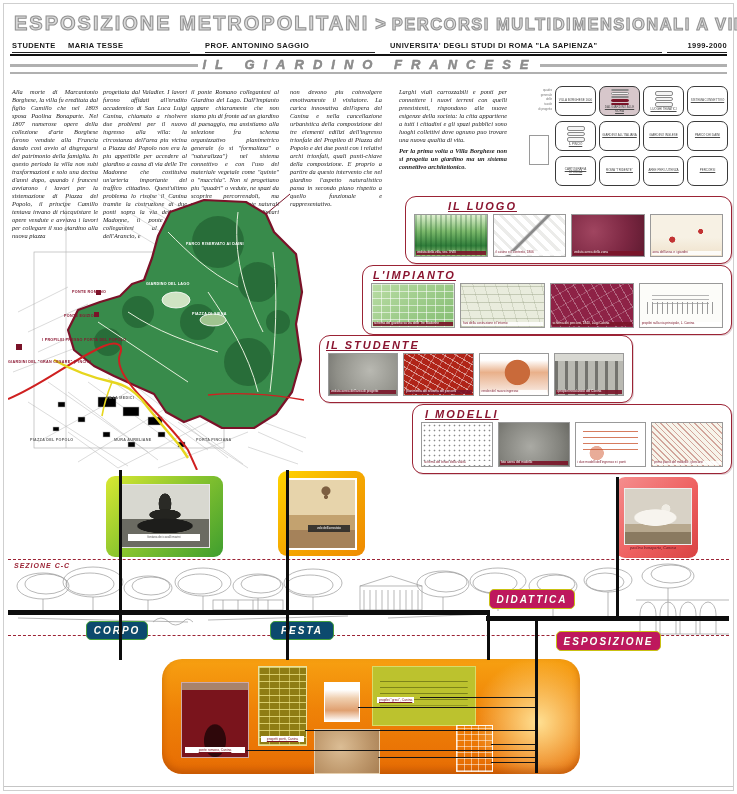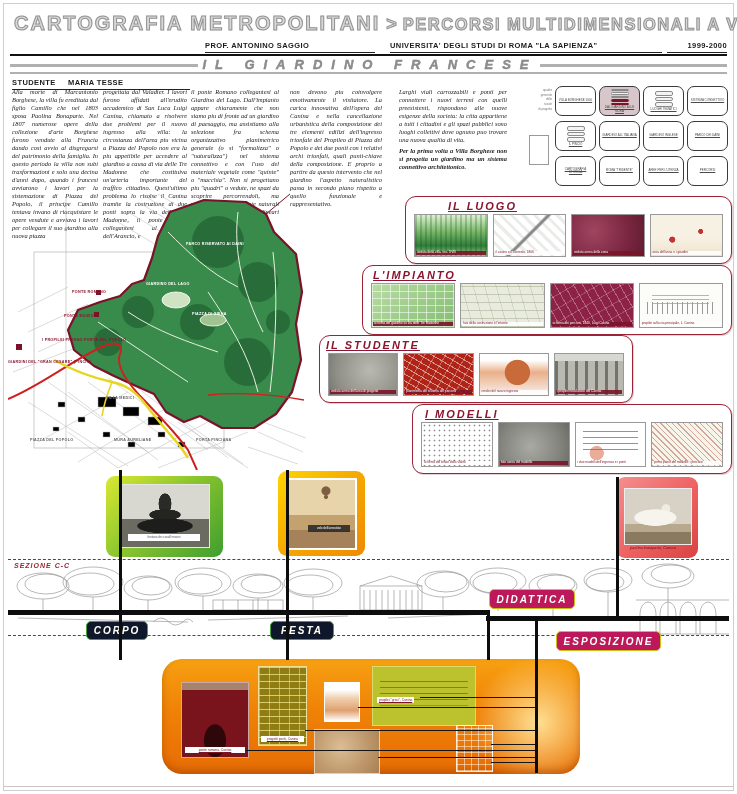--- a/index.html
+++ b/index.html
@@ -116,21 +116,21 @@
 
   
   .dashedline{position:absolute;height:0;border-top:1.6px dashed #9b2335;}
   .sezione-label{position:absolute;font-style:italic;font-weight:bold;font-size:7px;
       letter-spacing:1px;color:#9b2335;}
   .thick{position:absolute;background:#0d0d0d;}
   .vline{position:absolute;background:#0d0d0d;width:3px;}
   .pill{position:absolute;display:flex;align-items:center;justify-content:center;color:#fff;
       font-style:italic;font-weight:bold;font-size:10px;letter-spacing:2px;border-radius:5px;
       text-shadow:0 0 1px rgba(90,90,0,.4);}
-  .pill.green{background:#0f172a;border:1px solid #46a03c;}
+  .pill.green{background:#0c4a6e;border:1px solid #46a03c;}
   .pill.yellow{background:#be185d;border:1px solid #c9c112;}
 
   
   .opanel{position:absolute;left:162px;top:659px;width:418px;height:115px;border-radius:20px;
       background:radial-gradient(circle at 90% 55%,#ffe093 0%,rgba(255,224,147,0) 17%),
                  linear-gradient(180deg,#f7a011 0%,#ef8207 45%,#e76c04 100%);
       box-shadow:inset 0 -4px 7px rgba(130,45,0,.35);}
   .op-img{position:absolute;overflow:hidden;}
   .op-arch{background:
       radial-gradient(ellipse 12px 18px at 50% 78%,#2e070a 0 88%,transparent 95%),
@@ -152,25 +152,25 @@
   .conn{position:absolute;height:1px;background:#151515;}
   .bottom-rule{position:absolute;left:4px;top:786px;width:729px;height:1px;background:#c5c5c5;}
 </style>
 </head>
 <body>
 
 <div class="poster">
   <div class="page-border"></div>
 
   <div class="main-title">
-    <span class="t1">CARTOGRAFIA METROPOLITANI</span><span class="sep">&gt;</span><span class="t2">PERCORSI MULTIDIMENSIONALI A VILLA BORGHESE</span>
+    <span class="t1">ESPOSIZIONE METROPOLITANI</span><span class="sep">&gt;</span><span class="t2">PERCORSI MULTIDIMENSIONALI A VILLA BORGHESE</span>
   </div>
 
   <div class="credits">
-    <span class="cell" style="left:12px;width:178px;margin-top:37px;">
+    <span class="cell" style="left:12px;width:178px;">
       <span>STUDENTE</span>&nbsp;&nbsp;&nbsp;&nbsp;
       <span>MARIA TESSE</span>
     </span>
     <span class="cell" style="left:205px;width:170px;">PROF. ANTONINO SAGGIO</span>
     <span class="cell" style="left:390px;width:272px;">UNIVERSITA' DEGLI STUDI DI ROMA "LA SAPIENZA"</span>
     <span class="cell" style="left:667px;width:60px;text-align:right;">1999-2000</span>
   </div>
   <div class="credit-heavy"></div>
 
   <div class="subtitle">IL GIARDINO FRANCESE</div>

